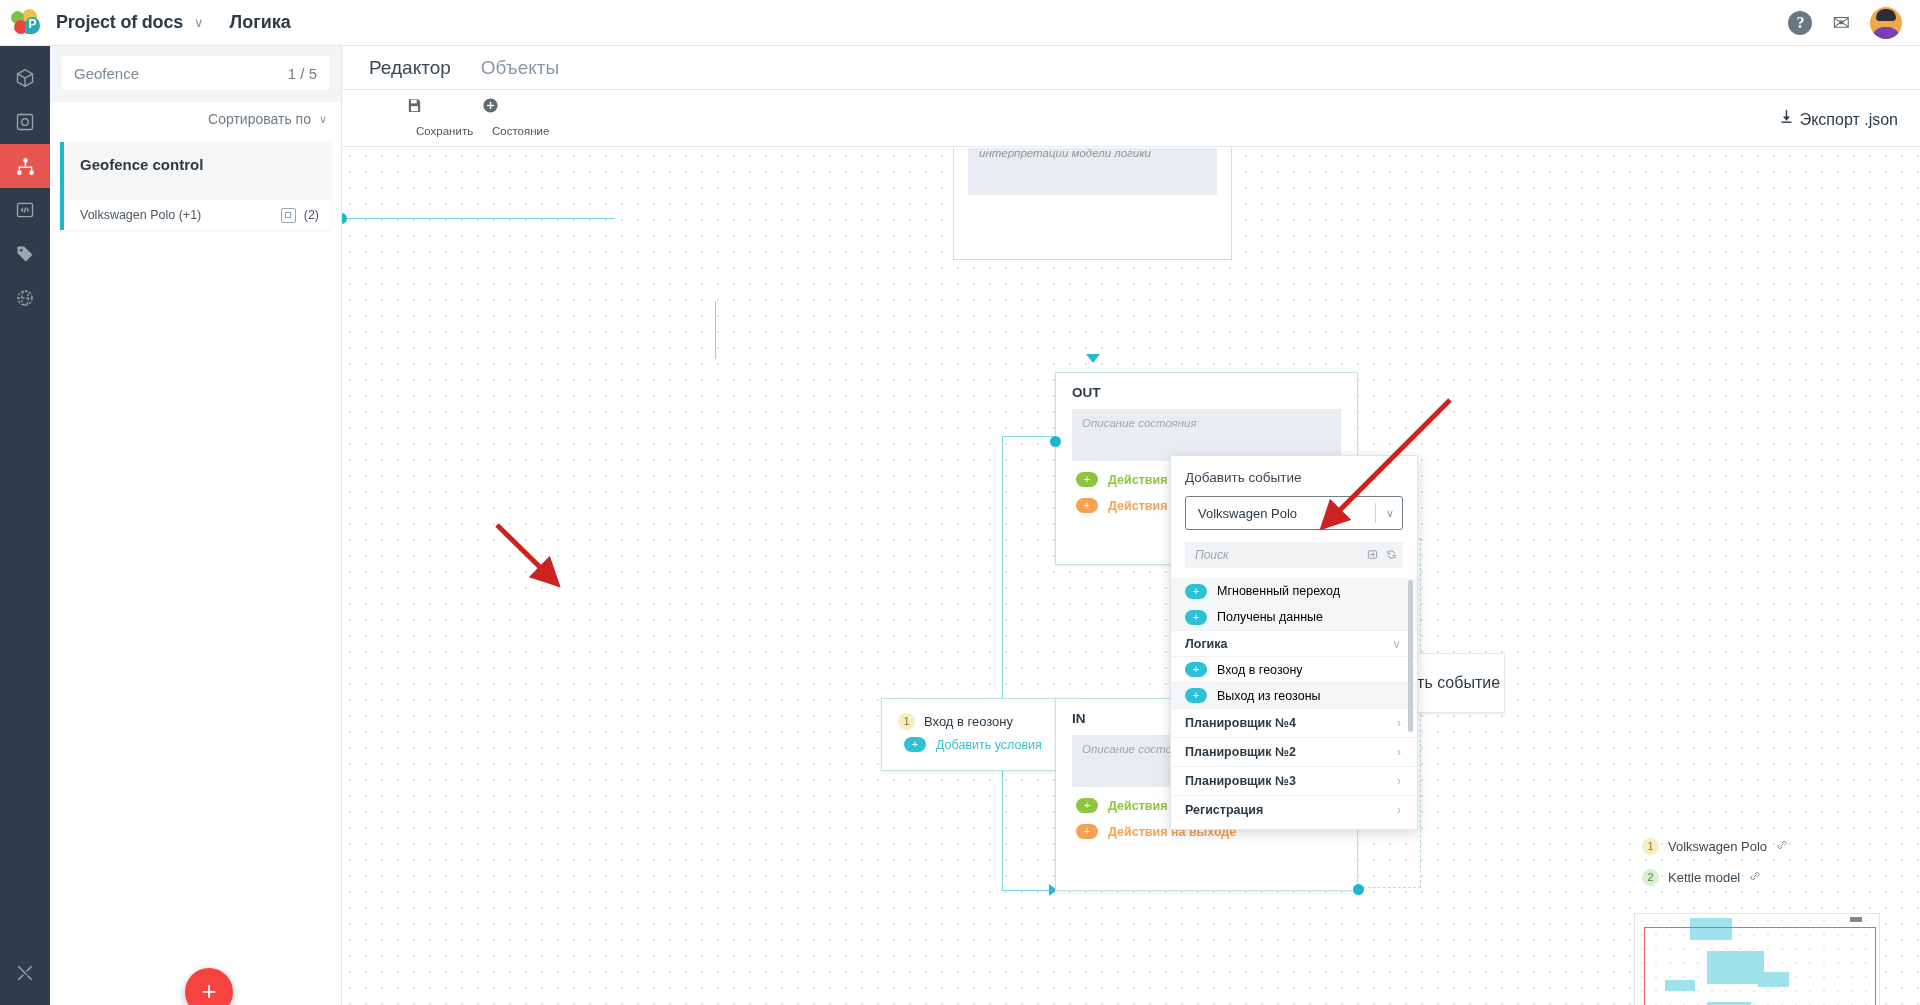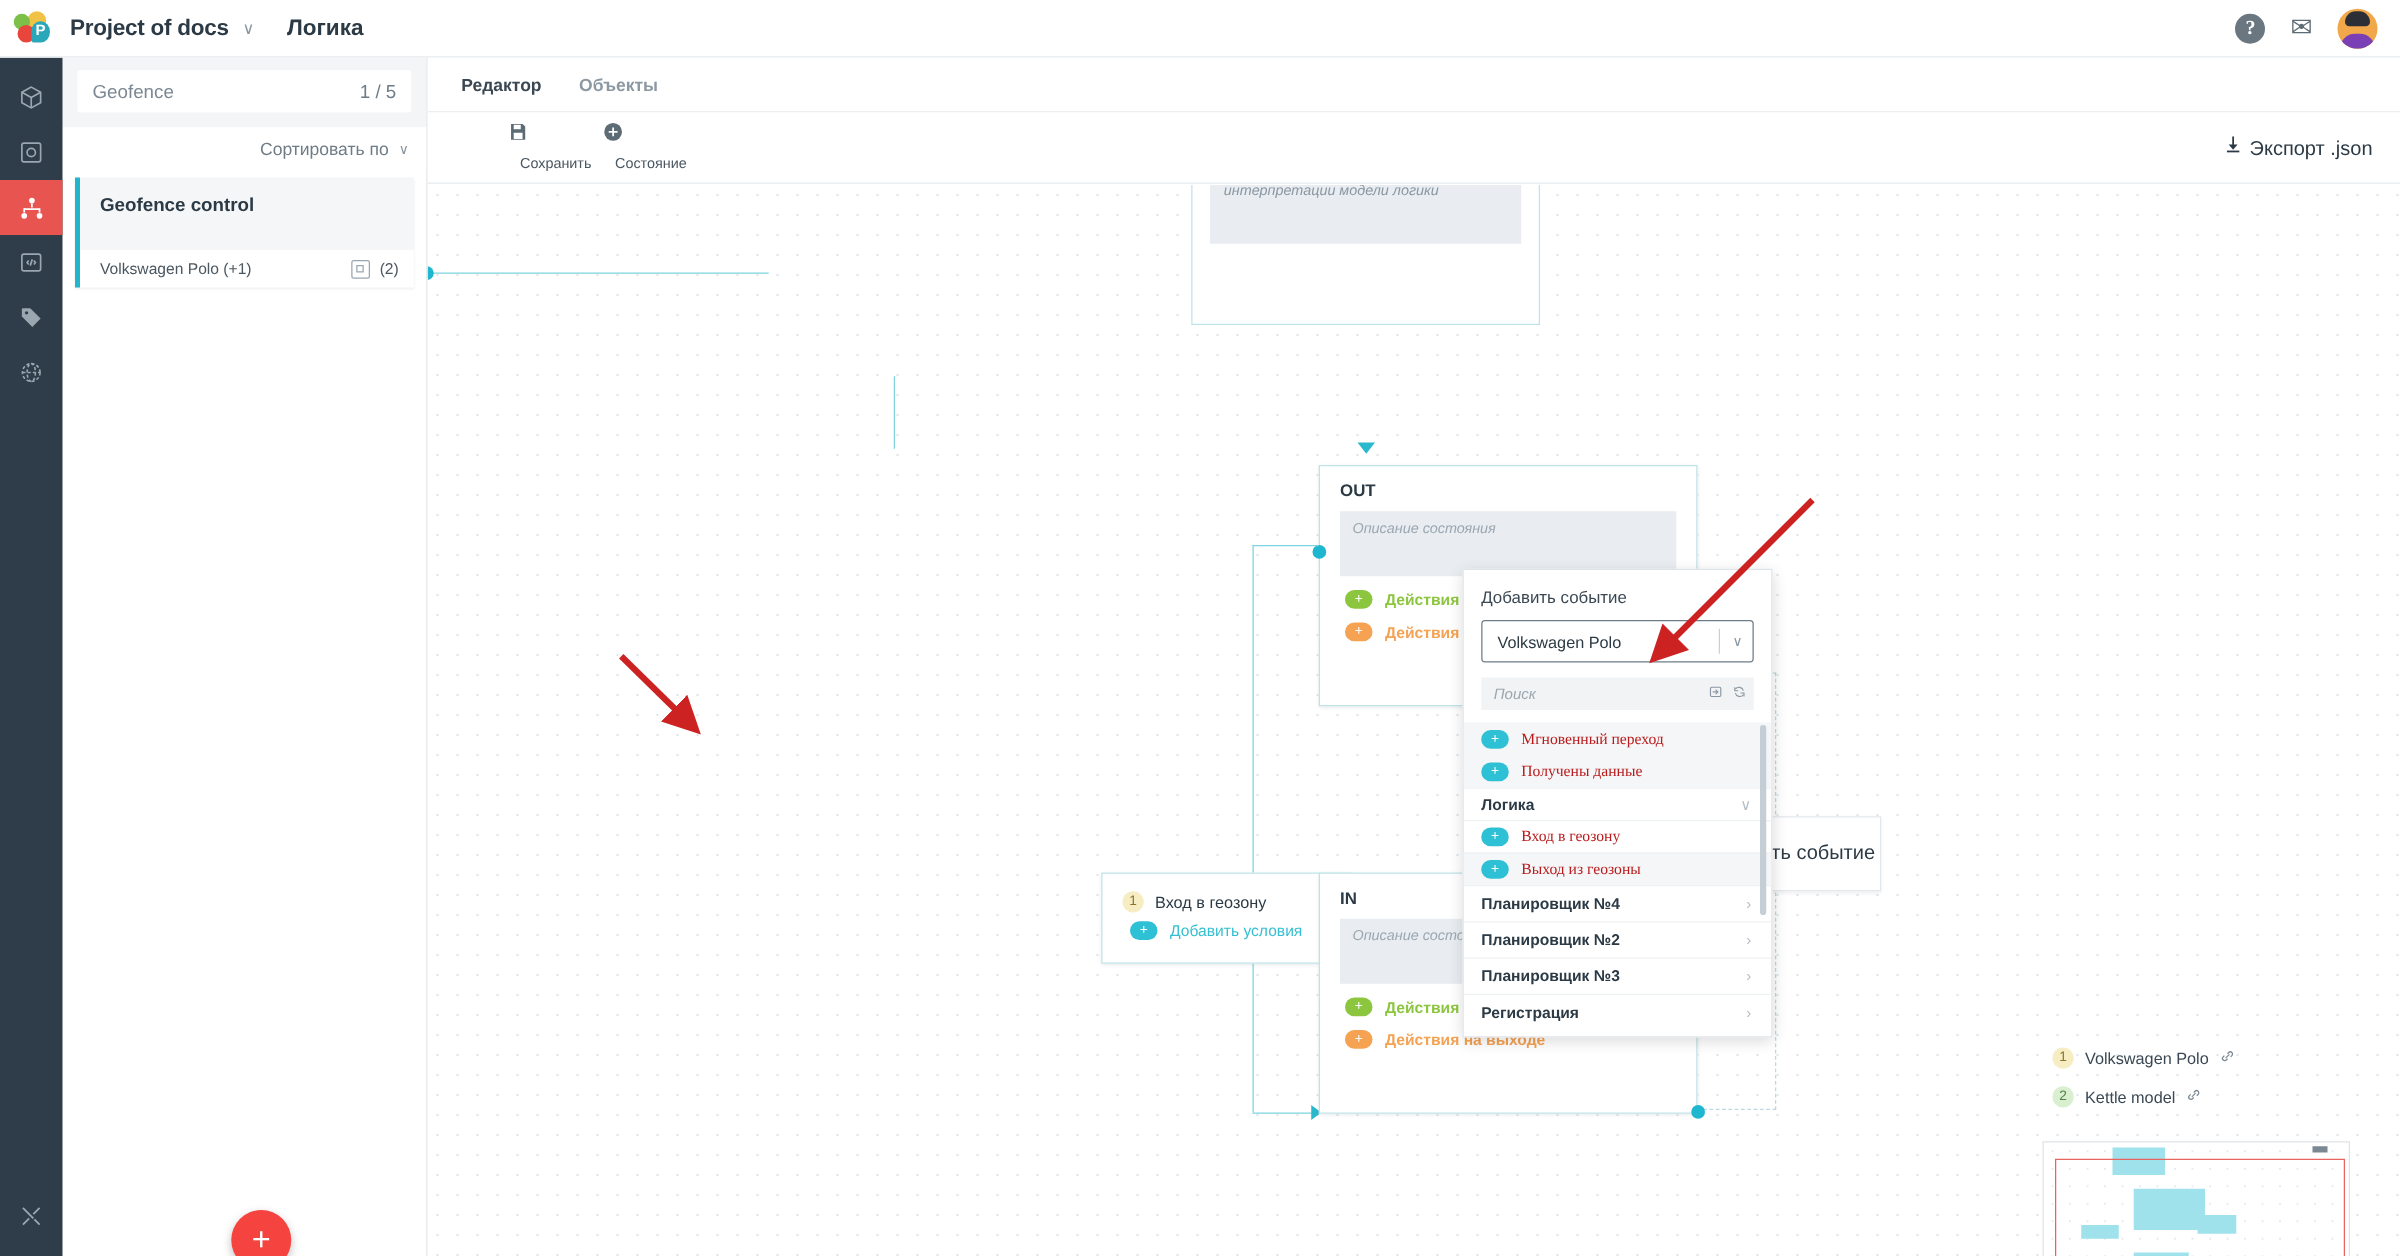--- a/index.html
+++ b/index.html
@@ -102,21 +102,21 @@
     box-shadow: 0 3px 8px rgba(0,0,0,0.25); z-index: 25; cursor: pointer;
     transform: translate(-120px,-16px);
   }
 
   
   .main {
     position: absolute; left: 342px; top: 46px; width: 1578px; height: 959px; background: #fff;
   }
   .tabs { height: 44px; display: flex; align-items: center; padding-left: 27px; gap: 30px;
           border-bottom: 1px solid #e6eaee; background:#fff; }
-  .tab { font-size: 14px; color: #8c98a2; cursor: pointer; font-weight: bold; }
+  .tab { font-size: 19px; color: #8c98a2; cursor: pointer; }
   .tab.active { color: #3b4853; }
   .toolbar {
     height: 57px; background: #fff; border-bottom: 1px solid #e6eaee;
     display: flex; align-items: center; padding: 0 22px 0 34px; position: relative;
   }
   .tb-btn { width: 76px; text-align: center; cursor: pointer; }
   .tb-btn .gl { font-size: 17px; color: #5d6b75; display: block; line-height: 17px; margin-bottom: 4px; }
   .tb-btn .lb { font-size: 11.5px; color: #4b5761; white-space: nowrap; margin-left: 40px; }
   .tb-right { margin-left: auto; text-align: center; cursor: pointer; }
 
@@ -212,21 +212,21 @@
     display: flex; align-items: center; padding: 0 6px 0 10px;
   }
   .srch .sp { font-size: 12px; color: #9aa7b1; font-style: italic; flex: 1; }
   .srch .si { color: #8a97a2; font-size: 11px; margin-left: 8px; }
   .plist { margin-top: 10px; position: relative; height: 256px; }
   .pitem {
     height: 26px; display: flex; align-items: center; padding-left: 14px; gap: 10px;
     font-size: 12.5px; color: #3b4853; cursor: pointer;
   }
   .pitem.hl { background: #f4f6f8; }
-  .pitem .lbl { font-size: 12.5px; color: #b91c1c; font-family: Liberation Serif, serif; }
+  .pitem .lbl { font-size: 12.5px; color: #000000; }
   .pitem .grp { font-weight: bold; font-size: 12.5px; color: #2b3a45; }
   .pitem .chev { margin-left: auto; margin-right: 16px; color: #b4bec6; font-size: 12px; }
   .pitem.sep { border-top: 1px solid #eef1f3; }
   .pscroll { position: absolute; right: 4px; top: 2px; width: 5px; height: 152px; background: #c5ced5; border-radius: 3px; }
 
   
   .arrow-svg { position: absolute; pointer-events: none; z-index: 70; }
 </style>
 </head>
 <body>

